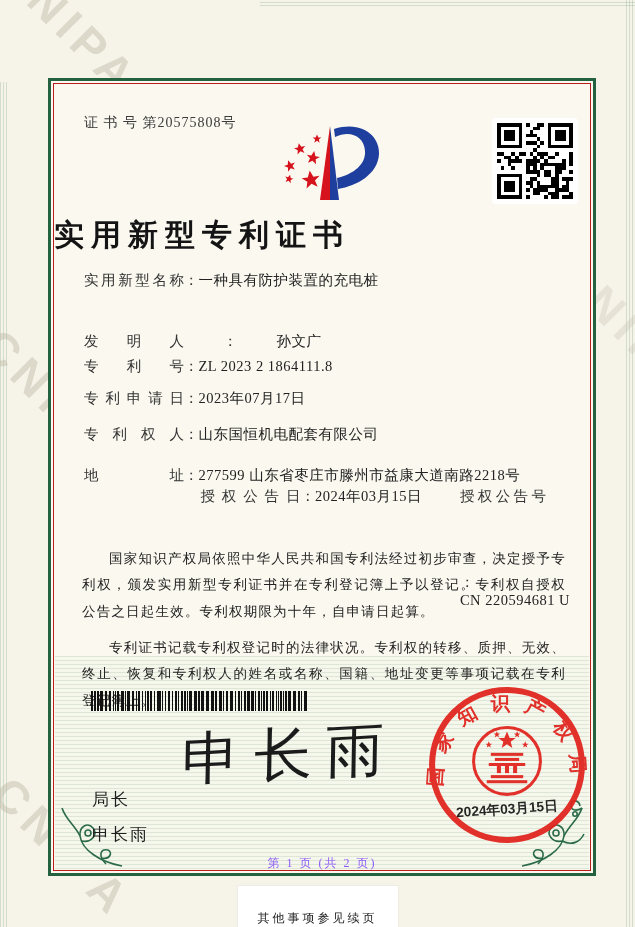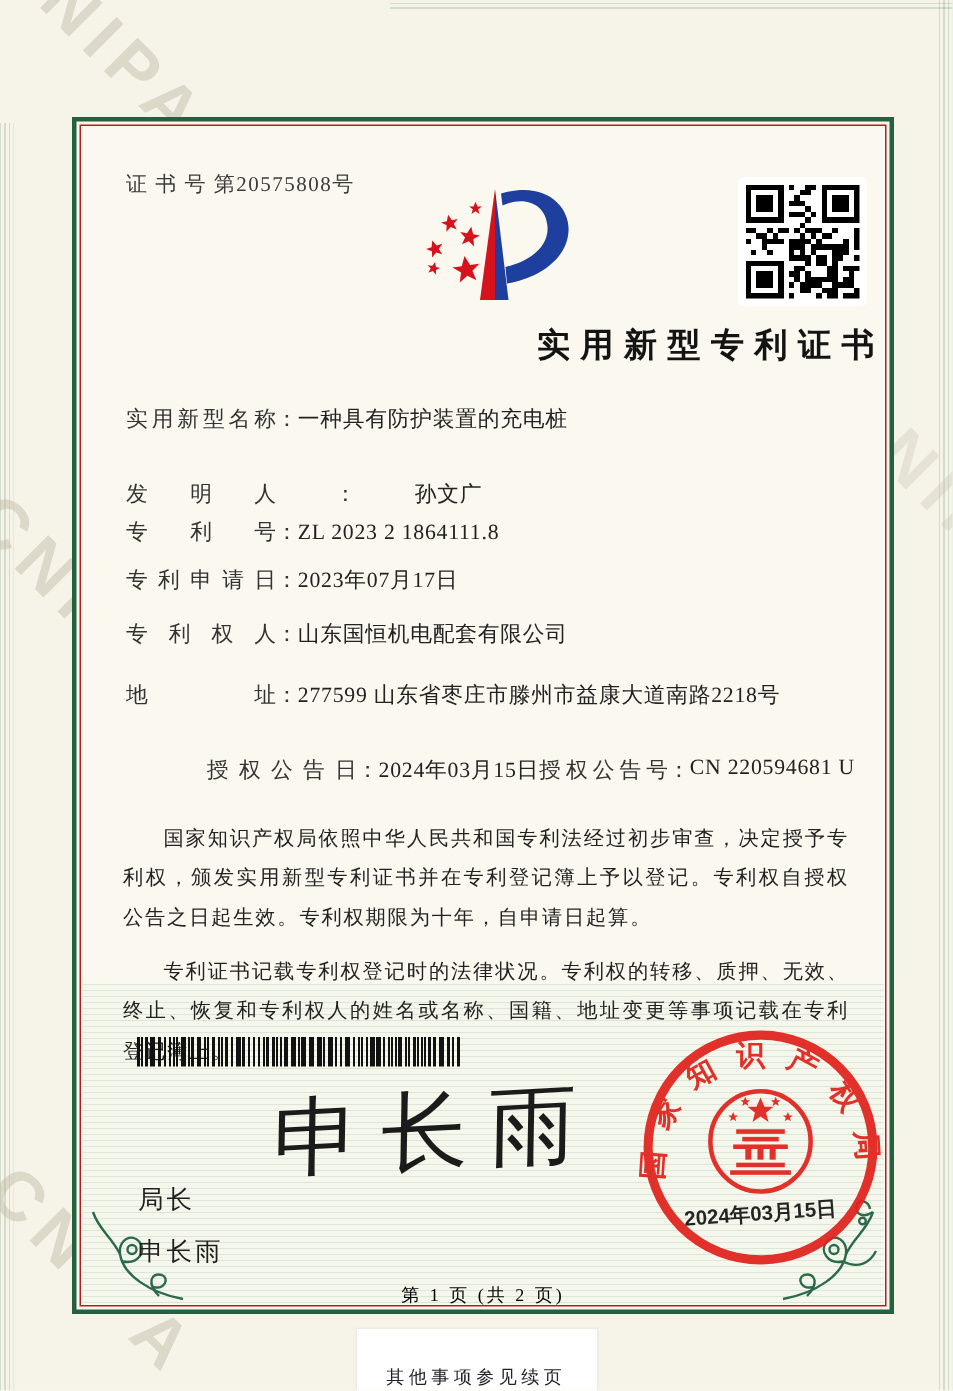--- a/index.html
+++ b/index.html
@@ -32,48 +32,48 @@
   }
   .flourish{position:absolute;bottom:0;width:72px;height:72px;}
   .flourish.br{right:0;}
   .flourish.bl{left:0;transform:scaleX(-1);}
   
   .cert-no{position:absolute;left:30px;top:30px;font-size:14px;letter-spacing:1px;color:#3a3a3a;z-index:3;}
   .logo{position:absolute;left:204px;top:32px;width:140px;height:92px;z-index:3;}
   .qr{position:absolute;left:438px;top:34px;width:86px;height:86px;background:#fff;
       border-radius:4px;z-index:3;padding:5px;box-sizing:border-box;}
   .qr svg{display:block;width:100%;height:100%;}
-  .title{position:absolute;left:0;right:0;top:131px;text-align:right;
-     font-size:22px;font-weight:700;letter-spacing:7px;color:#141414;z-index:3;}
+  .title{position:absolute;left:0;right:0;top:131px;text-align:left;
+     font-size:30px;font-weight:700;letter-spacing:7px;color:#141414;z-index:3;}
   
   .fields{position:absolute;left:30px;right:20px;top:186px;z-index:3;font-size:14.5px;}
   .row{display:flex;align-items:flex-start;line-height:1.45;}
   .lbl{display:inline-block;width:100px;text-align:justify;text-align-last:justify;
        color:#333;flex:0 0 100px;}
   .colon{flex:0 0 14px;color:#333;}
   .val{flex:1;color:#222;letter-spacing:.5px;}
   .val .line2{display:block;}
   .grant-row{display:flex;justify-content:flex-end;}
   .grant-row .pair{display:flex;}
-  .grant-row .pair.second{}
+  .grant-row .pair.second{margin-left:38px;flex-direction:column;}
   .grant-row .pair.second .lbl{width:86px;flex-basis:86px;}
   
   .paras{position:absolute;left:28px;right:24px;top:462px;z-index:3;
      font-size:13.5px;line-height:1.95;letter-spacing:1.2px;color:#222;}
   .paras p{margin:0 0 10px 0;text-indent:2em;text-align:justify;}
   
   .barcode{position:absolute;left:37px;top:607px;width:216px;height:20px;z-index:3;}
   .officer{position:absolute;left:38px;top:668px;z-index:3;font-size:17px;
     font-family:"Liberation Sans",sans-serif;color:#1f1f1f;letter-spacing:2px;margin-top:36px;}
   .officer div{margin-bottom:12px;}
   .autograph{position:absolute;left:128px;top:632px;z-index:3;font-size:58px;color:#1b1b1b;
     letter-spacing:14px;transform:rotate(-3deg) skewX(-4deg);font-weight:400;white-space:nowrap;}
   .seal{position:absolute;left:372px;top:600px;width:162px;height:162px;z-index:4;opacity:.93;}
   .page-num{position:absolute;left:0;right:0;top:771px;text-align:center;
-     font-size:12px;letter-spacing:2px;color:#000000;z-index:3;}
+     font-size:12px;letter-spacing:2px;color:#8b5cf6;z-index:3;}
   
   .continuation{position:absolute;left:50%;top:886px;transform:translateX(-50%);
      background:#ffffff;padding:24px 20px;font-size:12px;letter-spacing:3px;
      color:#222;z-index:3;box-shadow:0 0 0 1px rgba(0,0,0,.03);}
 </style>
 </head>
 <body>
 
 <div class="edge edge-left"></div>
 <div class="edge edge-right"></div>
@@ -265,21 +265,21 @@
           <rect x="16" y="20" width="1" height="1" fill="#000"></rect>
           <rect x="18" y="20" width="1" height="1" fill="#000"></rect>
           <rect x="19" y="20" width="1" height="1" fill="#000"></rect>
           <rect x="20" y="20" width="1" height="1" fill="#000"></rect>
         </svg>
     </div>
 
     <div class="title">实用新型专利证书</div>
 
     <div class="fields">
-      <div class="row" style="margin-bottom:29px;">
+      <div class="row" style="margin-bottom:40px;">
         <span class="lbl">实用新型名称</span>
         <span class="colon">：</span>
         <span class="val">一种具有防护装置的充电桩</span>
       </div>
       <div class="row" style="margin-bottom:4px;gap:39px;">
         <span class="lbl">发明人</span>
         <span class="colon">：</span>
         <span class="val">
           <span class="line2">孙文广</span>
         </span>
@@ -292,21 +292,21 @@
       <div class="row" style="margin-bottom:15px;">
         <span class="lbl">专利申请日</span>
         <span class="colon">：</span>
         <span class="val">2023年07月17日</span>
       </div>
       <div class="row" style="margin-bottom:20px;">
         <span class="lbl">专利权人</span>
         <span class="colon">：</span>
         <span class="val">山东国恒机电配套有限公司</span>
       </div>
-      <div class="row" style="margin-bottom:29px;">
+      <div class="row" style="margin-bottom:1px;">
         <span class="lbl">地址</span>
         <span class="colon">：</span>
         <span class="val">277599 山东省枣庄市滕州市益康大道南路2218号</span>
       </div>
       <div class="grant-row">
         <span class="pair">
           <span class="lbl">授权公告日</span>
           <span class="colon">：</span>
           <span class="val" style="flex:none;">2024年03月15日</span>
         </span>

